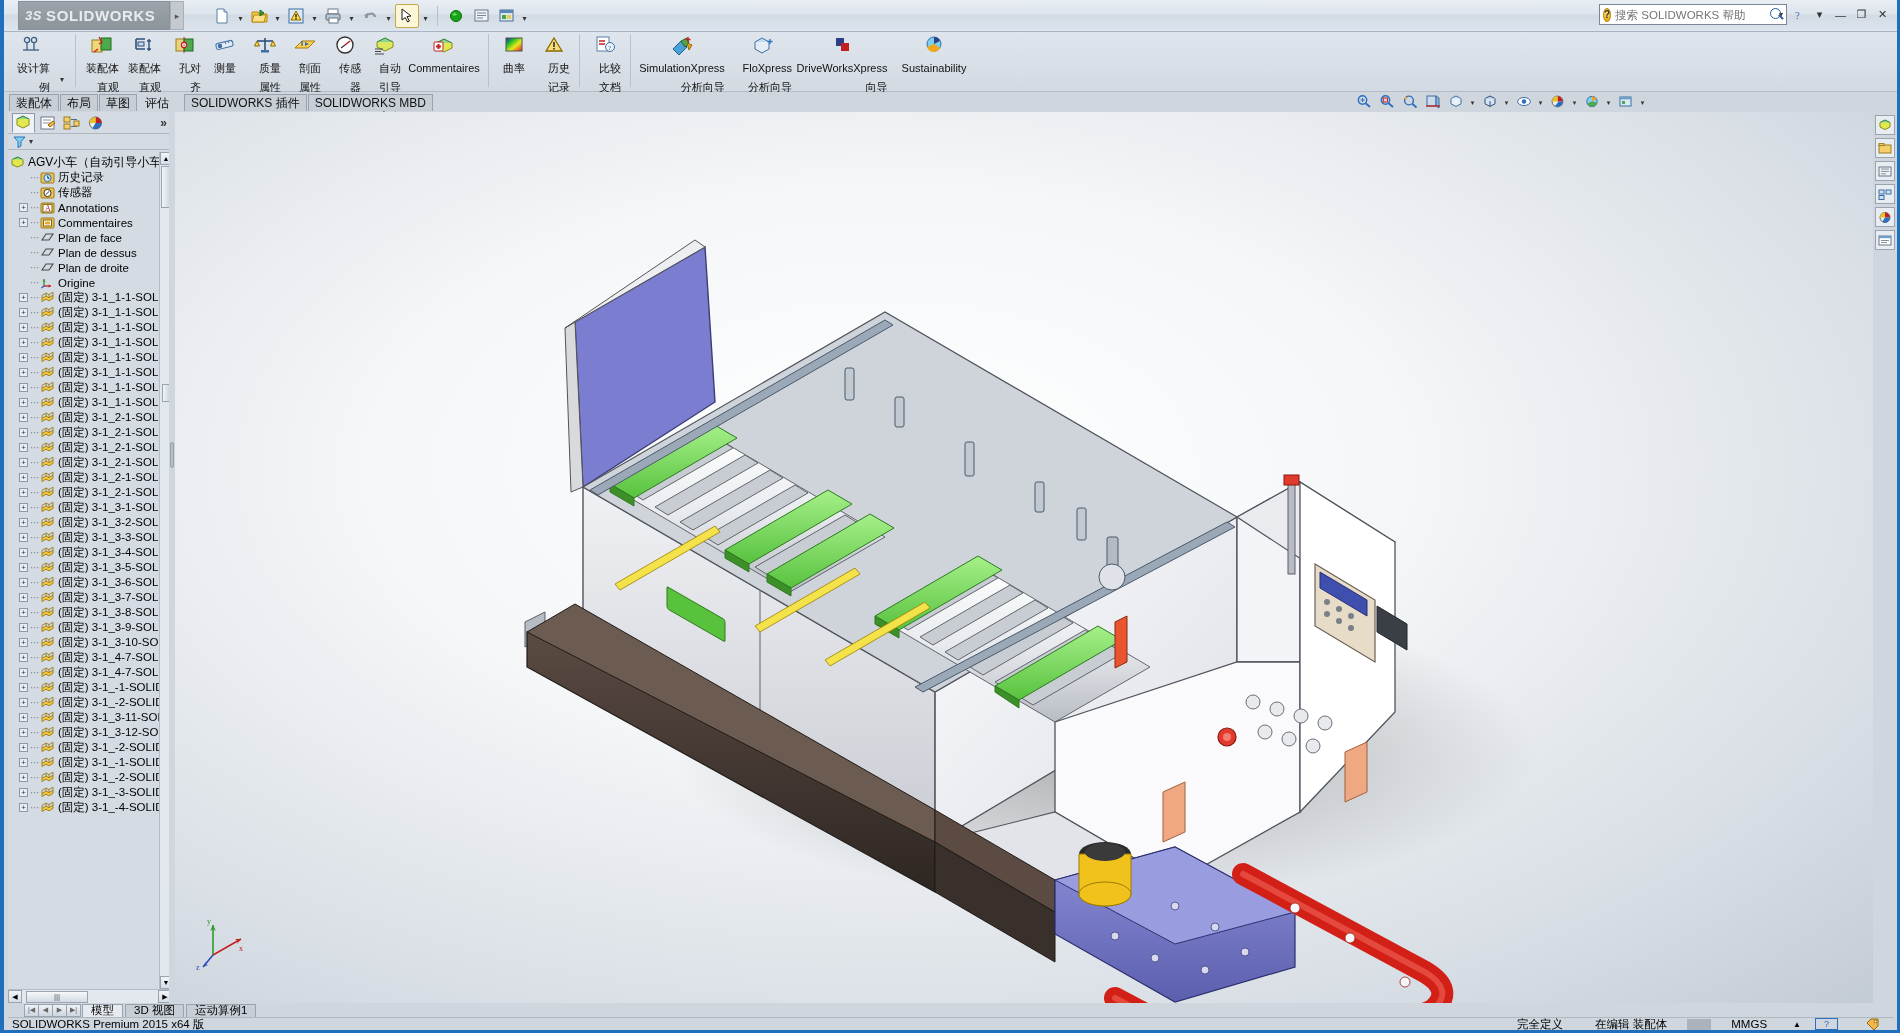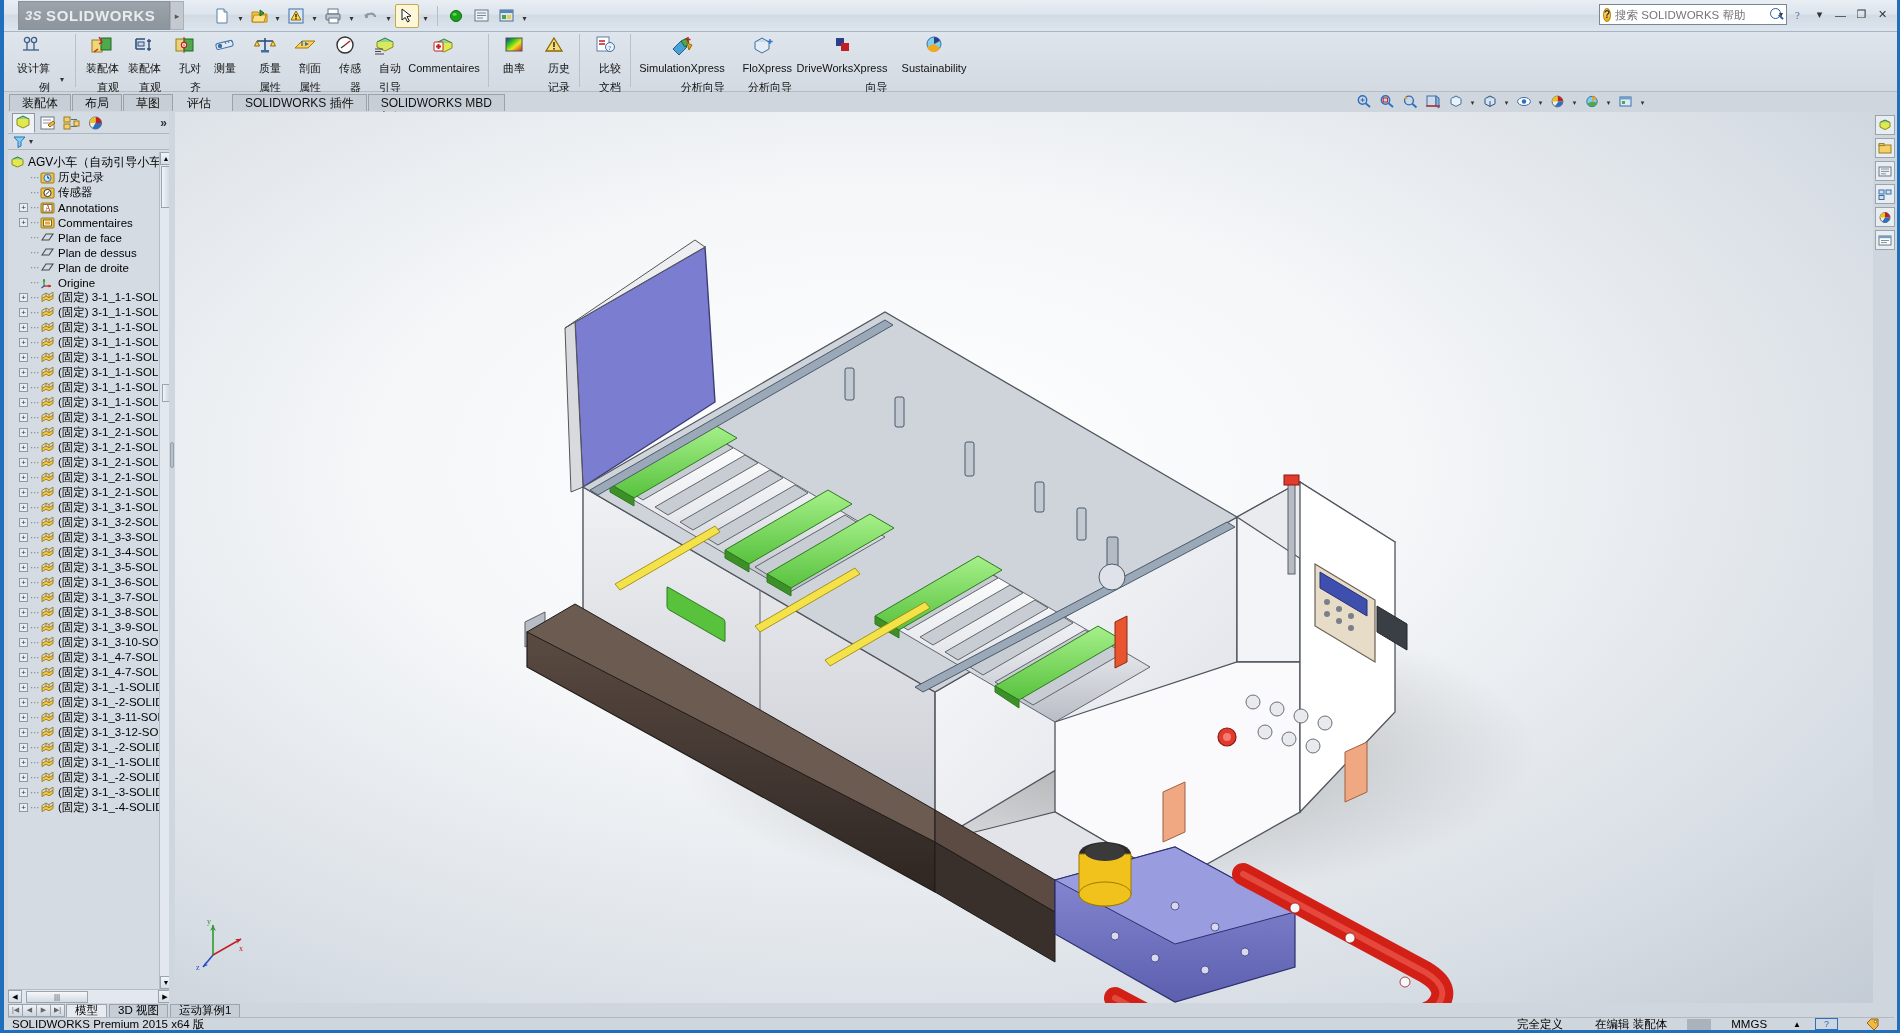--- a/index.html
+++ b/index.html
@@ -62,21 +62,21 @@
   .cmd .ico { height:24px; display:flex; align-items:center; justify-content:center; }
   .cmd .lbl { font-size:11px; line-height:19px; text-align:right; color:#111; margin-top:1px;
               word-break:break-all; }
   .cmd .lbl.latin { word-break:normal; }
   .cmdsep { width:1px; align-self:stretch; margin:2px 5px 4px; background:#b9c1ca; }
 
   
   .tabstrip { position:absolute; left:0; top:92px; width:1893px; height:19px;
               background:#cfd6de; }
   .tabrow { position:absolute; left:5px; top:92px; display:flex; align-items:flex-end; height:19px;}
-  .tab { height:17px; padding:0 12px; font-size:12px; display:flex; align-items:center;
+  .tab { height:17px; padding:0 6px; font-size:12px; display:flex; align-items:center;
          background:#c7ced6; border:1px solid #9aa3ad; border-bottom:0; margin-right:1px;
          color:#101010; }
   .tab.active { background:#cfd6de; border-color:#cfd6de; font-weight:normal; }
   .tab.gap { margin-left:7px; }
   .viewtools { position:absolute; right:8px; top:91px; height:20px; display:flex;
                align-items:center; gap:2px; }
   .vt { width:21px; height:19px; display:flex; align-items:center; justify-content:center; }
   .vt-caret { width:9px; height:19px; display:flex; align-items:flex-end; justify-content:center;
               font-size:7px; color:#333; padding-bottom:4px;}
 
@@ -131,21 +131,21 @@
   .graphics { position:absolute; left:171px; top:112px; right:24px; bottom:27px;
               background:radial-gradient(ellipse at 42% 40%, #ffffff 0%, #f4f6f8 38%, #d7dde4 78%, #c3cbd4 100%);
               overflow:hidden; }
   .axis-tri { position:absolute; left:18px; bottom:30px; width:60px; height:58px;}
   .rightbar { position:absolute; right:0; top:112px; width:24px; bottom:27px;
               background:#cfd6de; }
   .rightbar .rbtn { width:20px; height:20px; margin:3px auto 0; background:#e8edf2;
                     border:1px solid #9aa4ae; display:flex; align-items:center; justify-content:center;}
 
   
-  .bottabs { position:absolute; left:0; bottom:13px; right:3px; height:14px;
+  .bottabs { position:absolute; left:16px; bottom:13px; right:3px; height:14px;
              background:#cfd6de; display:flex; align-items:center; }
   .navbtns { display:flex; margin-left:4px; }
   .navbtns div { width:15px; height:13px; background:linear-gradient(to bottom,#eef2f6,#ced6df);
                  border:1px solid #9aa4ae; display:flex; align-items:center; justify-content:center;
                  font-size:7px; color:#666; margin-right:-1px;}
   .btab { height:13px; padding:0 8px; font-size:11.5px; display:flex; align-items:center;
           background:#c7ced6; border:1px solid #9aa4ae; border-bottom:0; margin-left:2px;}
   .btab.active { background:#e7ebf0; }
   .statusbar { position:absolute; left:4px; right:3px; bottom:0; height:13px;
                background:#cfd6de; border-top:1px solid #b0b9c2; display:flex;

